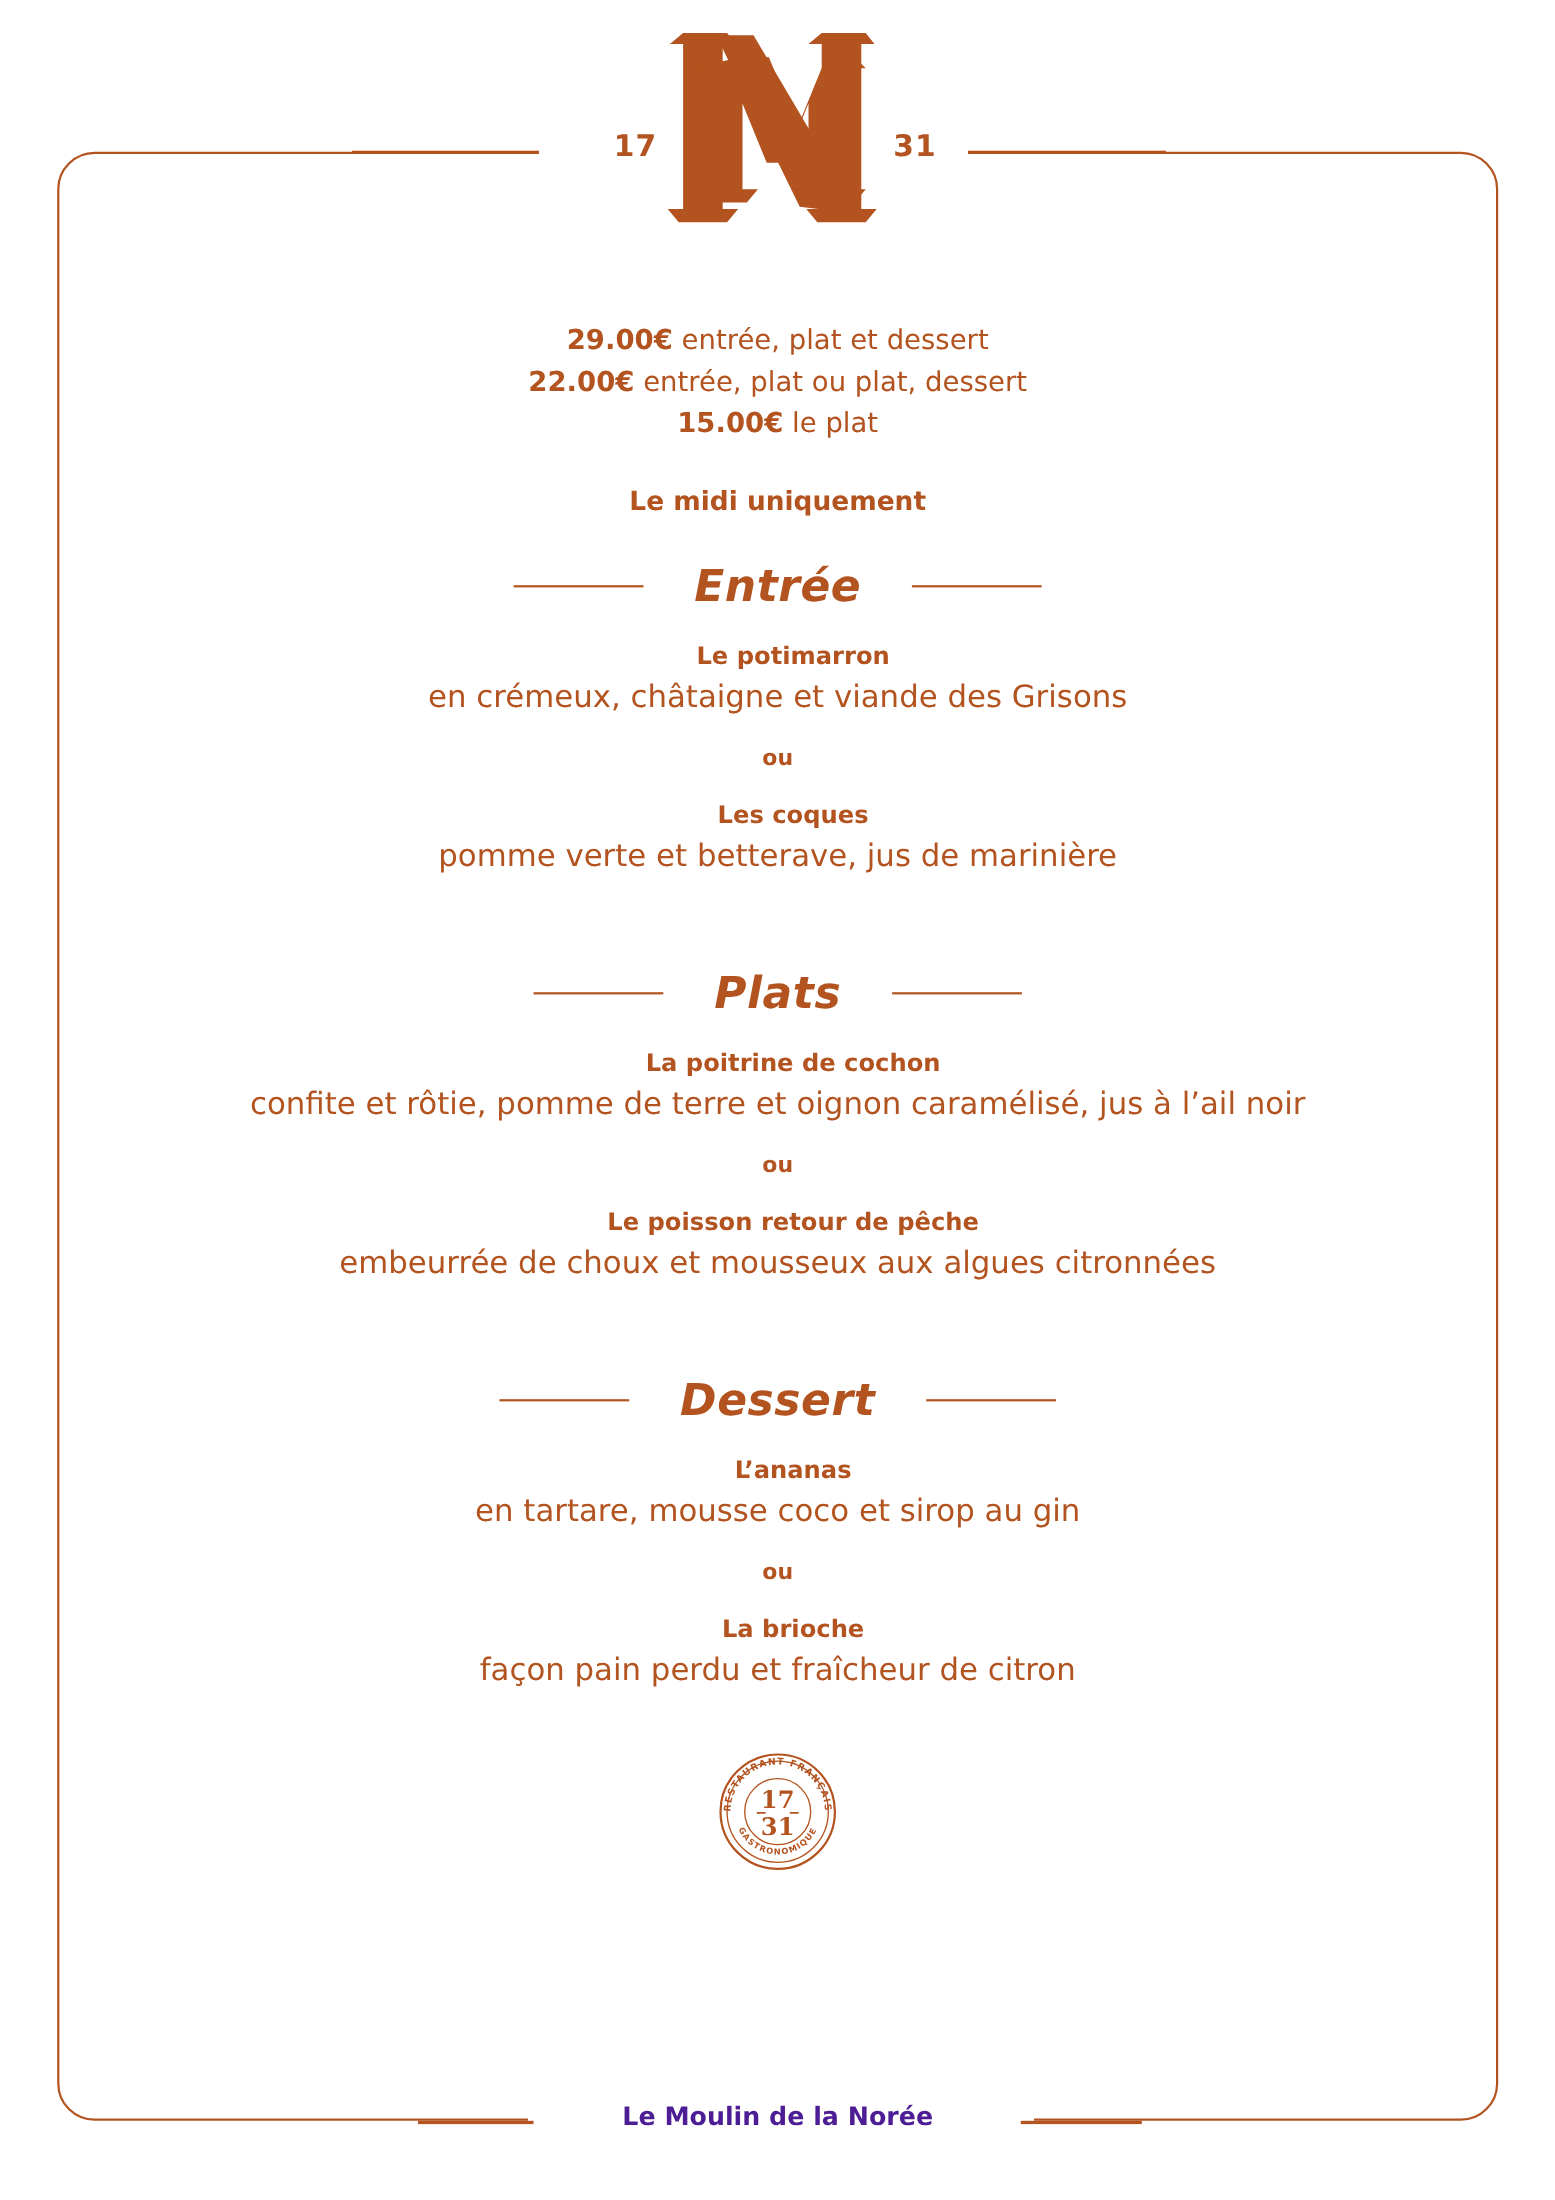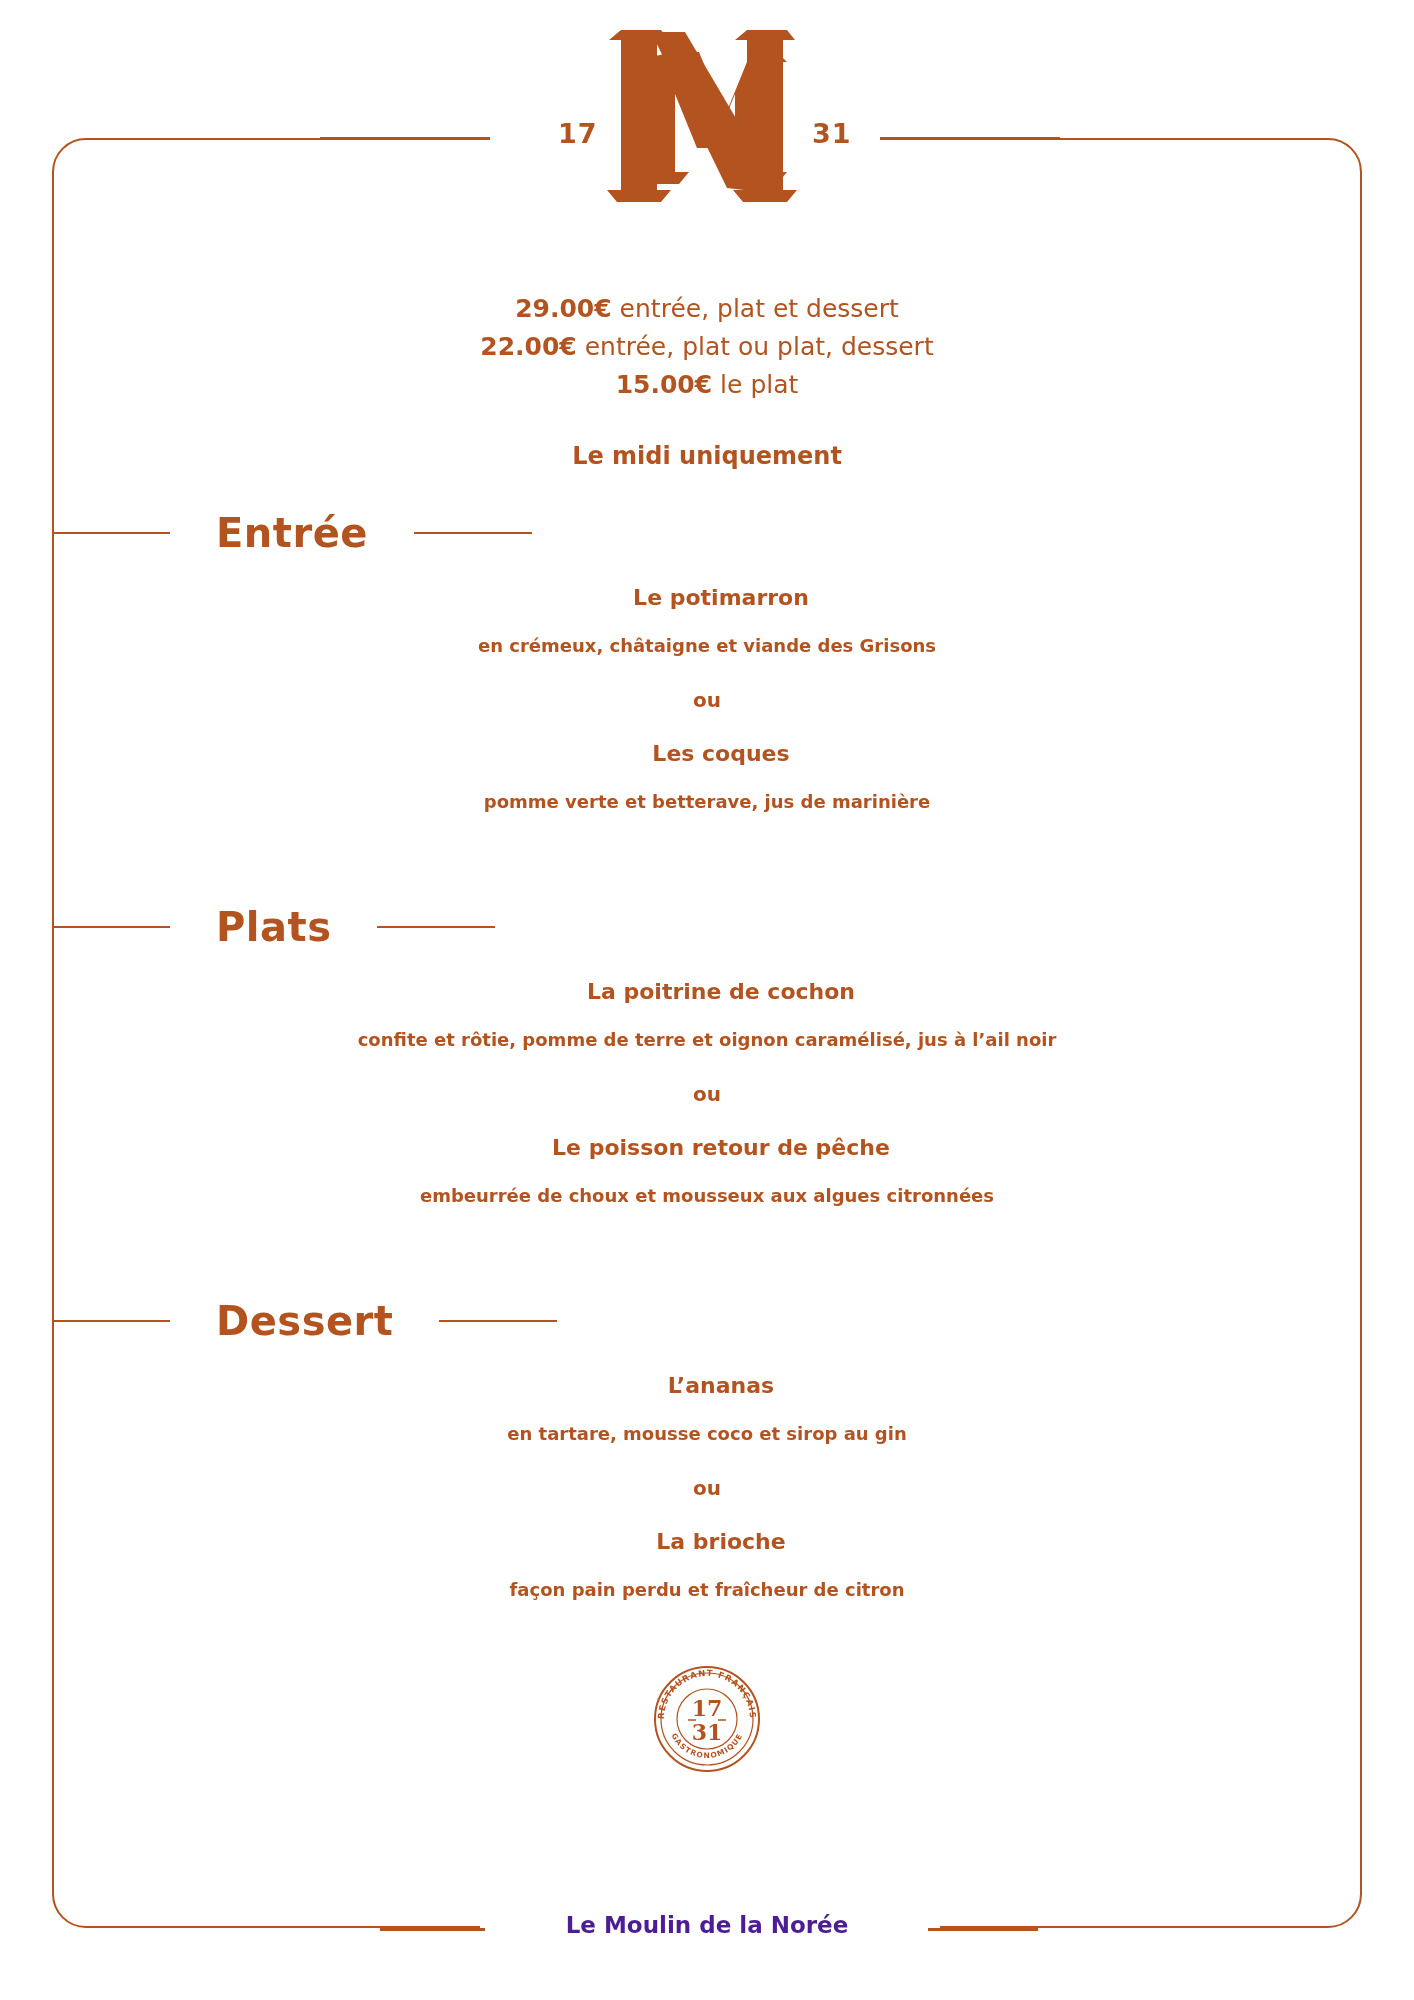--- a/index.html
+++ b/index.html
@@ -112,22 +112,24 @@
     font-size: 25px;
     font-weight: 700;
     letter-spacing: 0.3px;
     display: inline-block;
   }
 
   
   .section-head {
     display: flex;
     align-items: center;
+    justify-content: center;
     gap: 46px;
     margin-top: 62px;
+    font-style: italic;
   }
   .section-head .rule {
     width: 118px;
     height: 2.5px;
     background: #b3531f;
   }
   .section-head .title {
     font-size: 40px;
     font-weight: 700;
     letter-spacing: 0.5px;
@@ -135,24 +137,24 @@
   }
 
   .dish { margin-top: 26px; }
   .dish-name {
     font-size: 22px;
     font-weight: 700;
     line-height: 32px;
     margin-left: 28px;
   }
   .dish-desc {
-    font-size: 18px;
-    font-weight: 700;
+    font-size: 28px;
+    font-weight: 400;
     line-height: 33px;
-    margin-top: 15px;
+    margin-top: 3px;
   }
   .ou {
     margin-top: 26px;
     font-size: 20px;
     font-weight: 700;
   }
 
   .sec-entree  { margin-top: 40px; }
   .sec-plats   { margin-top: 86px; }
   .sec-dessert { margin-top: 86px; }

